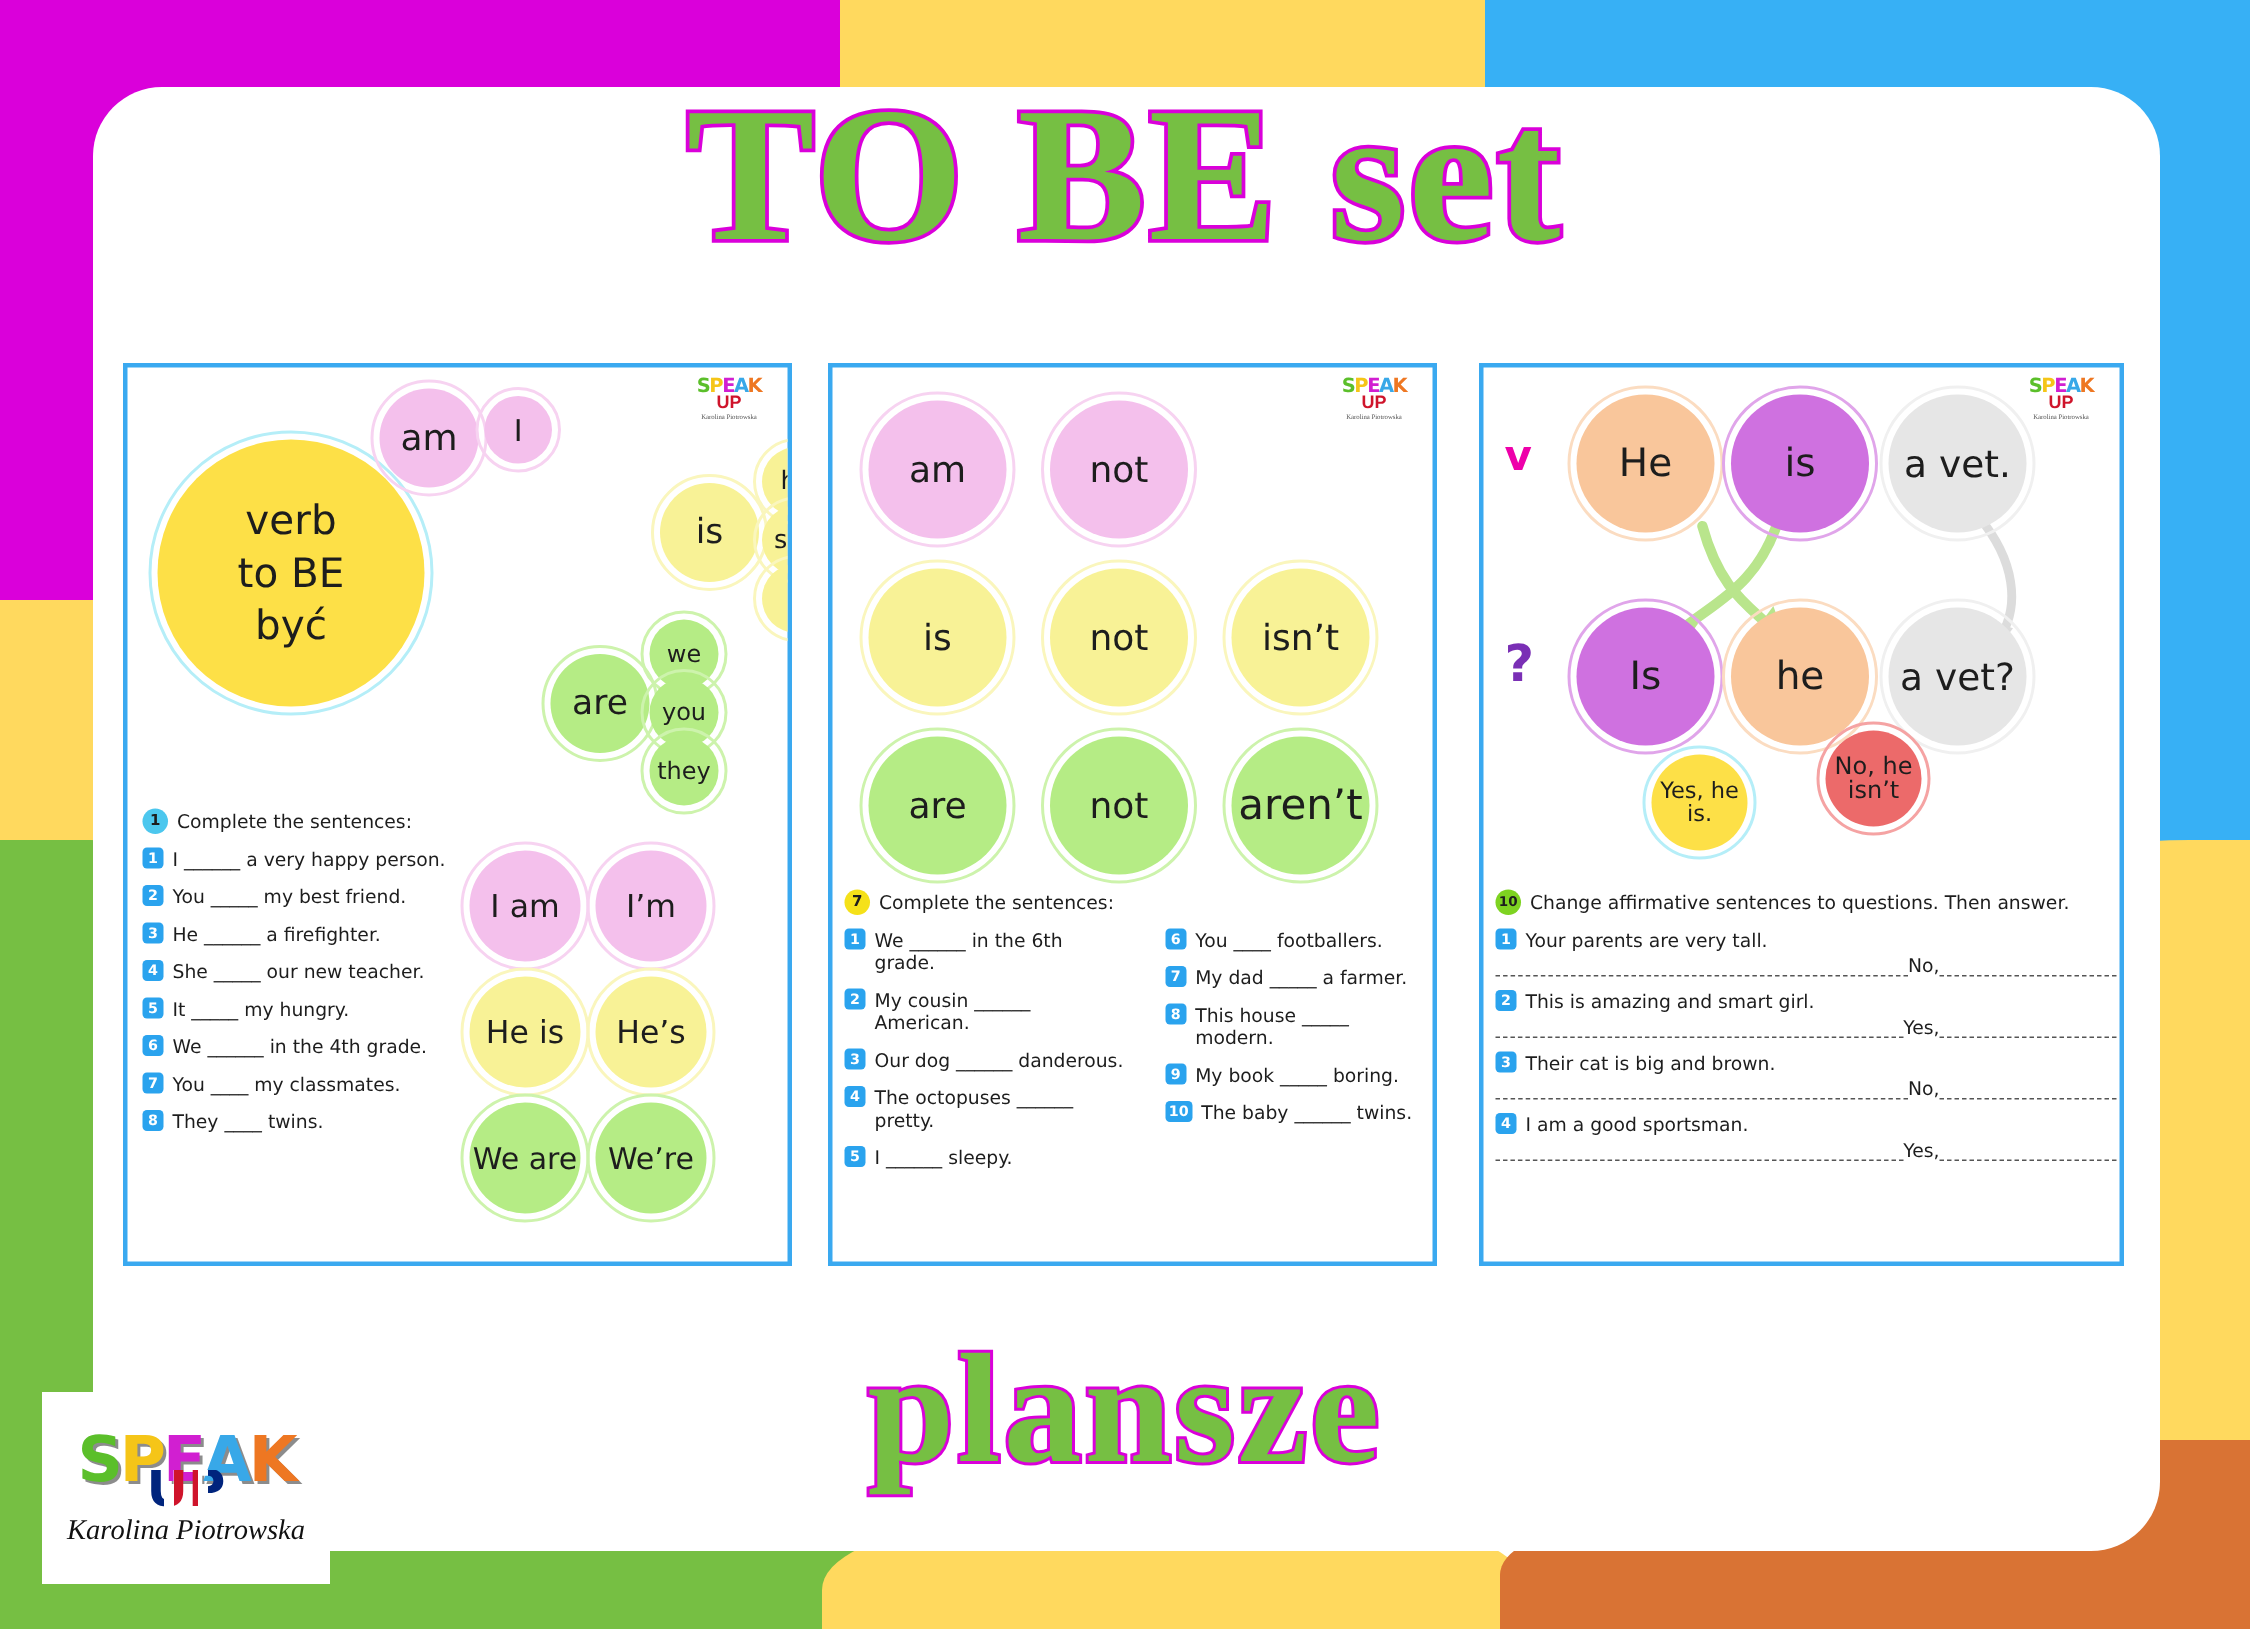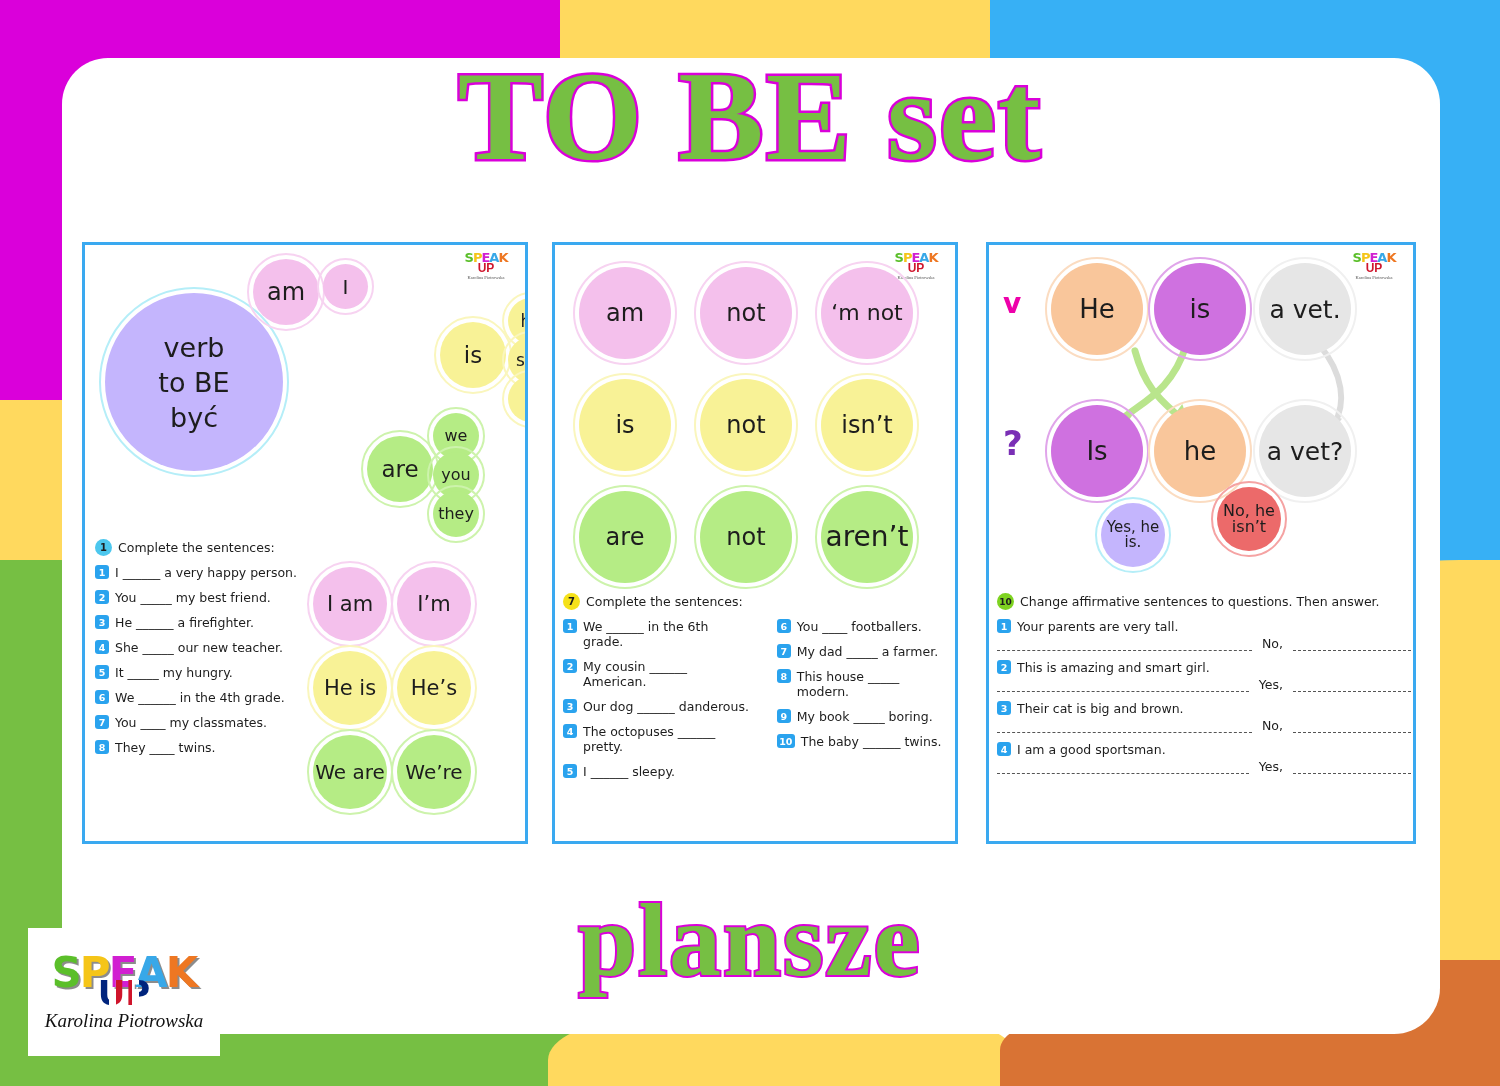--- a/index.html
+++ b/index.html
@@ -94,21 +94,21 @@
   }
   .bub .ring {
     position: absolute; inset: -6px;
     border-radius: 50%;
     border: 2px solid rgba(0,0,0,.12);
     pointer-events: none;
   }
   .c-pink  { background: #f4c0ec; } .c-pink  .ring { border-color: #f7d3f1; }
   .c-yel   { background: #f8f296; } .c-yel   .ring { border-color: #faf6bd; }
   .c-green { background: #b5ec85; } .c-green .ring { border-color: #cdf3ac; }
-  .c-cyan  { background: #c4b5fd; } .c-cyan  .ring { border-color: #b5eef8; }
+  .c-cyan  { background: #fde047; } .c-cyan  .ring { border-color: #b5eef8; }
   .c-peach { background: #f9c69b; } .c-peach .ring { border-color: #fbdcc1; }
   .c-purp  { background: #cf71e0; } .c-purp  .ring { border-color: #e0a5ea; }
   .c-grey  { background: #e6e6e6; } .c-grey  .ring { border-color: #f0f0f0; }
   .c-red   { background: #ec6a6a; } .c-red   .ring { border-color: #f5a3a3; }
 
   
   .ex { position: absolute; font-family: "DejaVu Sans", sans-serif; color: #1d1d1d; }
   .ex-head { display: flex; align-items: center; gap: 6px; font-size: 12.5px; margin-bottom: 9px; }
   .badge-round {
     width: 17px; height: 17px; border-radius: 50%;
@@ -123,21 +123,21 @@
     background: #2aa3ee; color: #fff;
     display: inline-flex; align-items: center; justify-content: center;
     font-size: 9.5px; font-weight: 700; flex: 0 0 auto;
   }
   .num.wide { width: 18px; }
   .ex-row { display: flex; align-items: flex-start; gap: 6px; font-size: 12.5px; margin-bottom: 10px; }
   .ex-two { display: flex; gap: 26px; }
   .ex-col { display: flex; flex-direction: column; }
 
   
-  .ans-line { display: flex; align-items: flex-end; gap: 10px; font-size: 12.5px; margin: 2px 0 9px 0; }
+  .ans-line { display: flex; align-items: flex-end; font-size: 12.5px; margin: 2px 0 9px 0; }
   .dash { flex: 1 1 auto; border-bottom: 1px dashed #555; height: 12px; }
   .dash.shorter { flex: 0 0 118px; }
 
   
   .arrows { position: absolute; left: 0; top: 0; width: 100%; height: 100%; pointer-events: none; }
 
   
   .logo-box {
     position: absolute; left: 28px; top: 928px;
     width: 192px; height: 128px;
@@ -321,24 +321,20 @@
     </div>
 
     <div class="bub c-pink" style="left:24px;  top:22px;  width:92px; height:92px; font-size:24px;">
         <div class="ring"></div>
         <span>am</span>
       </div>
     <div class="bub c-pink" style="left:145px; top:22px;  width:92px; height:92px; font-size:24px;">
         <div class="ring"></div>
         <span>not</span>
       </div>
-    <div class="bub c-pink" style="left:266px; top:22px;  width:92px; height:92px; font-size:22px;">
-        <div class="ring"></div>
-        <span>‘m not</span>
-      </div>
 
     <div class="bub c-yel" style="left:24px;  top:134px; width:92px; height:92px; font-size:24px;">
         <div class="ring"></div>
         <span>is</span>
       </div>
     <div class="bub c-yel" style="left:145px; top:134px; width:92px; height:92px; font-size:24px;">
         <div class="ring"></div>
         <span>not</span>
       </div>
     <div class="bub c-yel" style="left:266px; top:134px; width:92px; height:92px; font-size:24px;">

